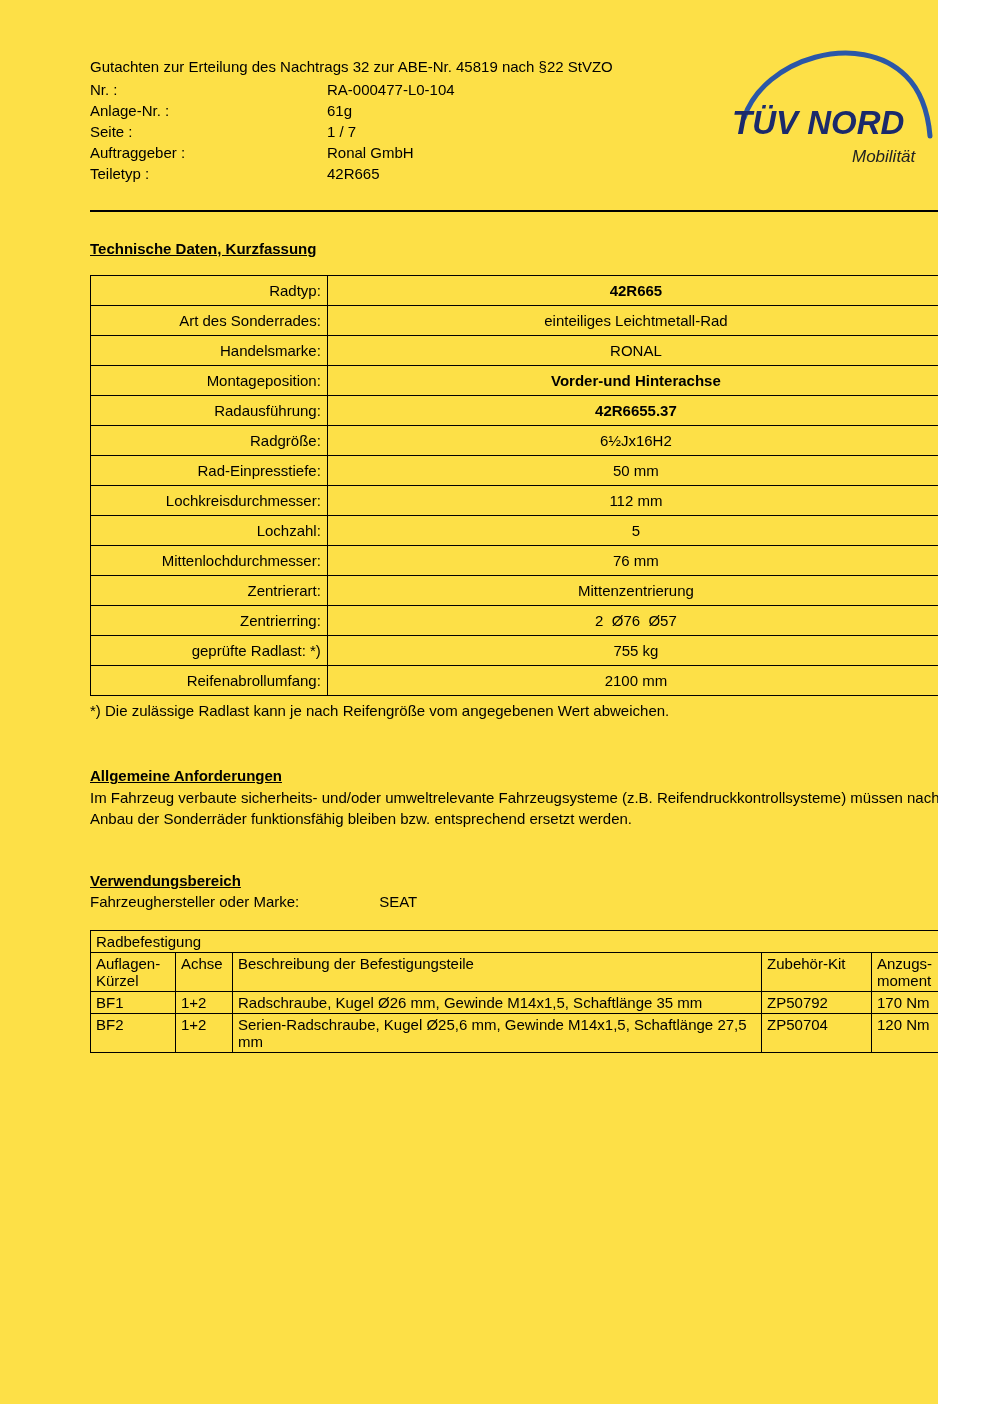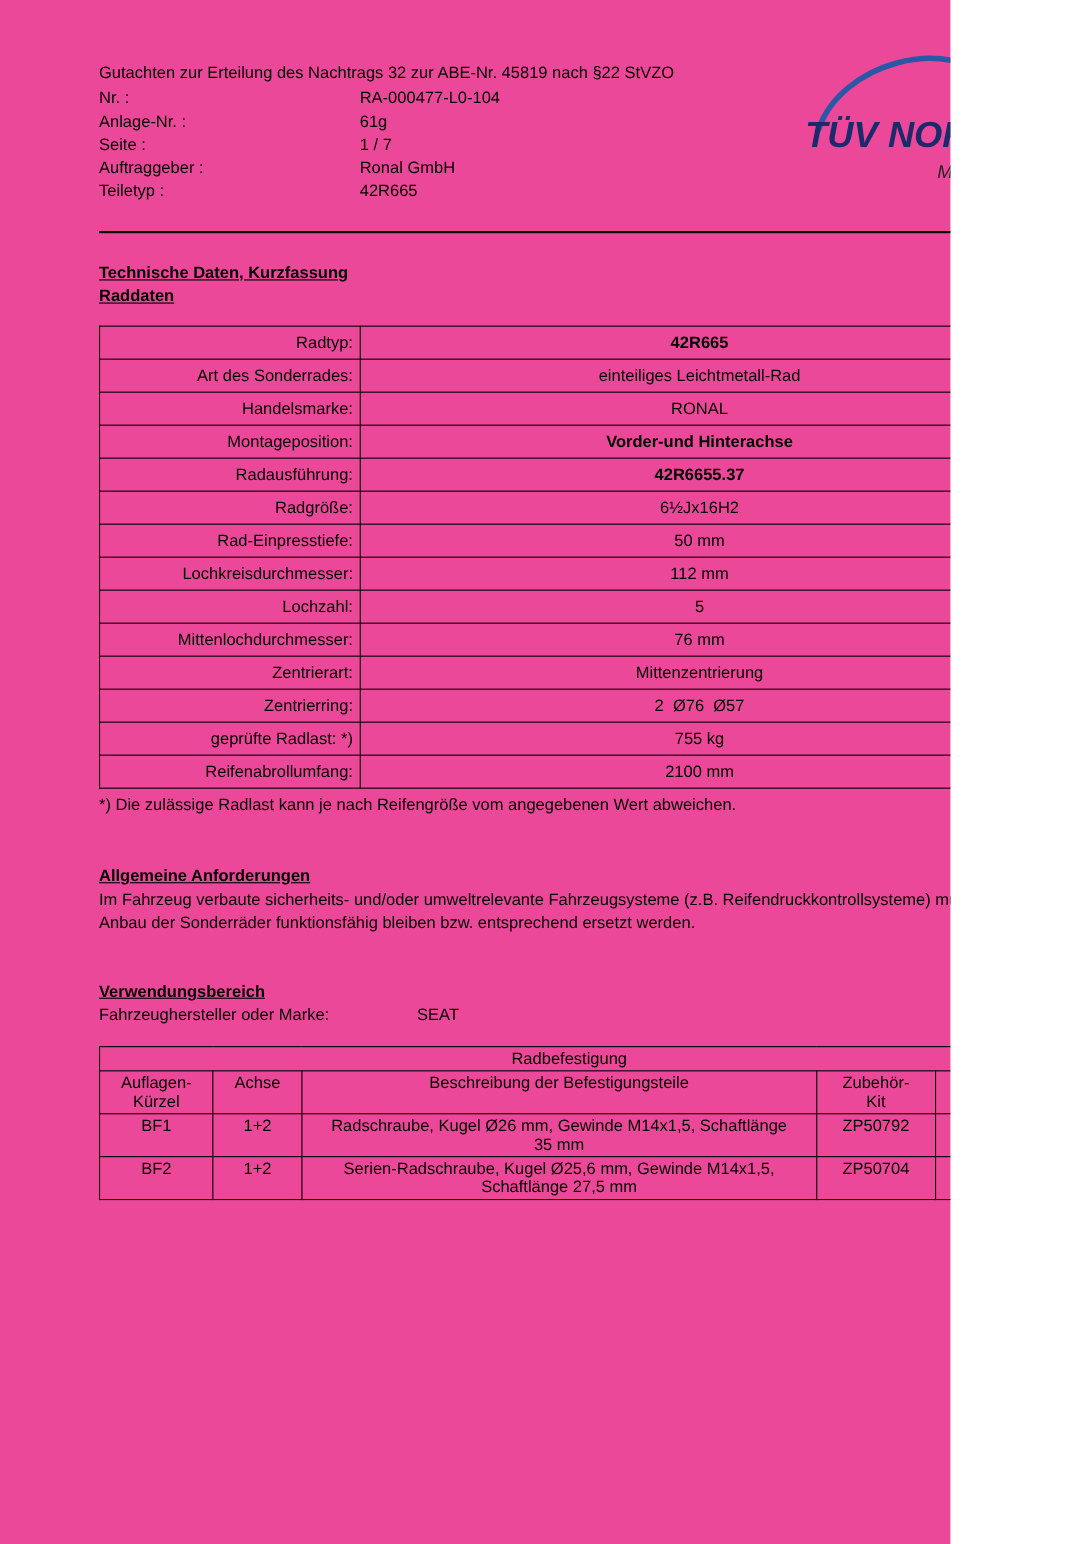--- a/index.html
+++ b/index.html
@@ -1,22 +1,22 @@
 <!DOCTYPE html>
 <html><head>
 <meta charset="utf-8">
 <style>
   * { margin: 0; padding: 0; box-sizing: border-box; }
   html, body { background: #ffffff; }
   body { font-family: "Liberation Sans", sans-serif; color: #000; }
   .page {
     position: relative;
-    width: 864px;
+    width: 938px;
     height: 1404px;
-    background: #ec4899;
+    background: #fde047;
     padding: 56px 48px 0 90px;
     overflow: hidden;
   }
   .content { width: 855px; }
 
   
   .header-wrap { display: flex; justify-content: space-between; align-items: flex-start; }
   .header-left { font-size: 15px; line-height: 21px; }
   .doc-title { margin-bottom: 2px; }
   .field-row { display: flex; }
@@ -41,21 +41,21 @@
   .bold { font-weight: bold; }
 
   .footnote { font-size: 15px; line-height: 21px; margin-top: 4px; }
 
   .para { font-size: 15px; line-height: 21px; margin-top: 1px; }
   .inline-field { font-size: 15px; line-height: 21px; }
   .inline-field .lbl2 { display: inline-block; width: 285px; }
 
   
   .t2 { margin-top: 18px; }
-  .t2 td { vertical-align: top; text-align: center; padding: 2px 19px; }
+  .t2 td { vertical-align: top; text-align: left; padding: 2px 5px; }
   .t2 .c1 { width: 85px; }
   .t2 .c2 { width: 57px; }
   .t2 .c3 { width: 530px; }
   .t2 .c4 { width: 110px; }
   .t2 .c5 { width: 73px; }
   .t2 .title-cell { height: 22px; }
 </style>
 </head>
 <body>
 
@@ -93,21 +93,20 @@
           <text x="2" y="90" font-family="Liberation Sans, sans-serif" font-size="33" font-weight="bold" font-style="italic" fill="#1b2a6b">TÜV NORD</text>
           <text x="122" y="118" font-family="Liberation Sans, sans-serif" font-size="17" font-style="italic" fill="#222">Mobilität</text>
         </svg>
       </div>
     </div>
 
     <div class="divider"></div>
 
     <div class="sec-block">
       <h2 class="sec">Technische Daten, Kurzfassung</h2>
-      <h2 class="sec">Raddaten</h2>
     </div>
 
     <table class="t1">
       <tbody>
         <tr>
           <td class="lbl">Radtyp:</td>
           <td class="val bold">42R665</td>
         </tr>
         <tr>
           <td class="lbl">Art des Sonderrades:</td>

